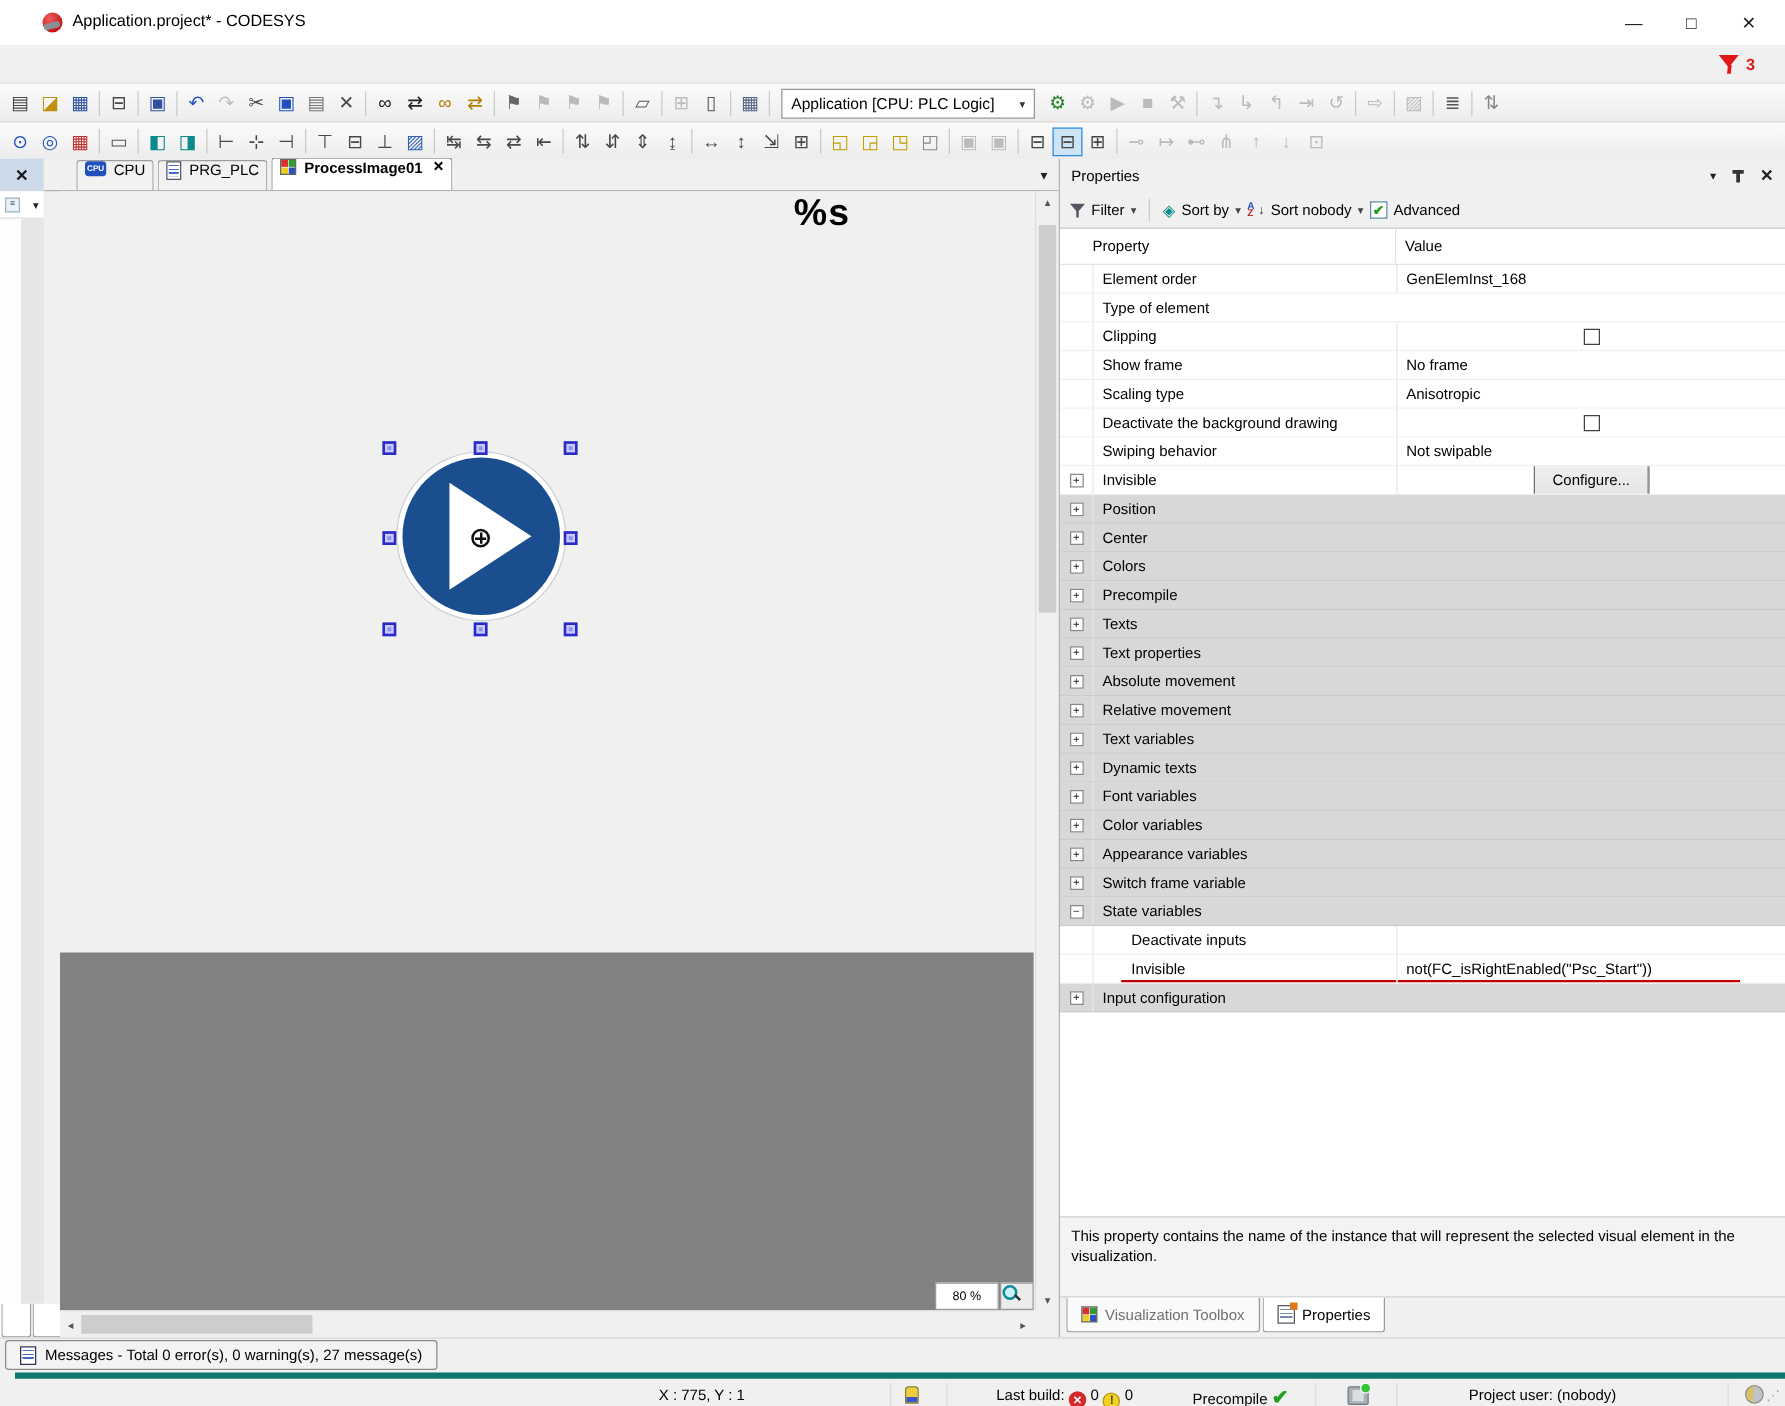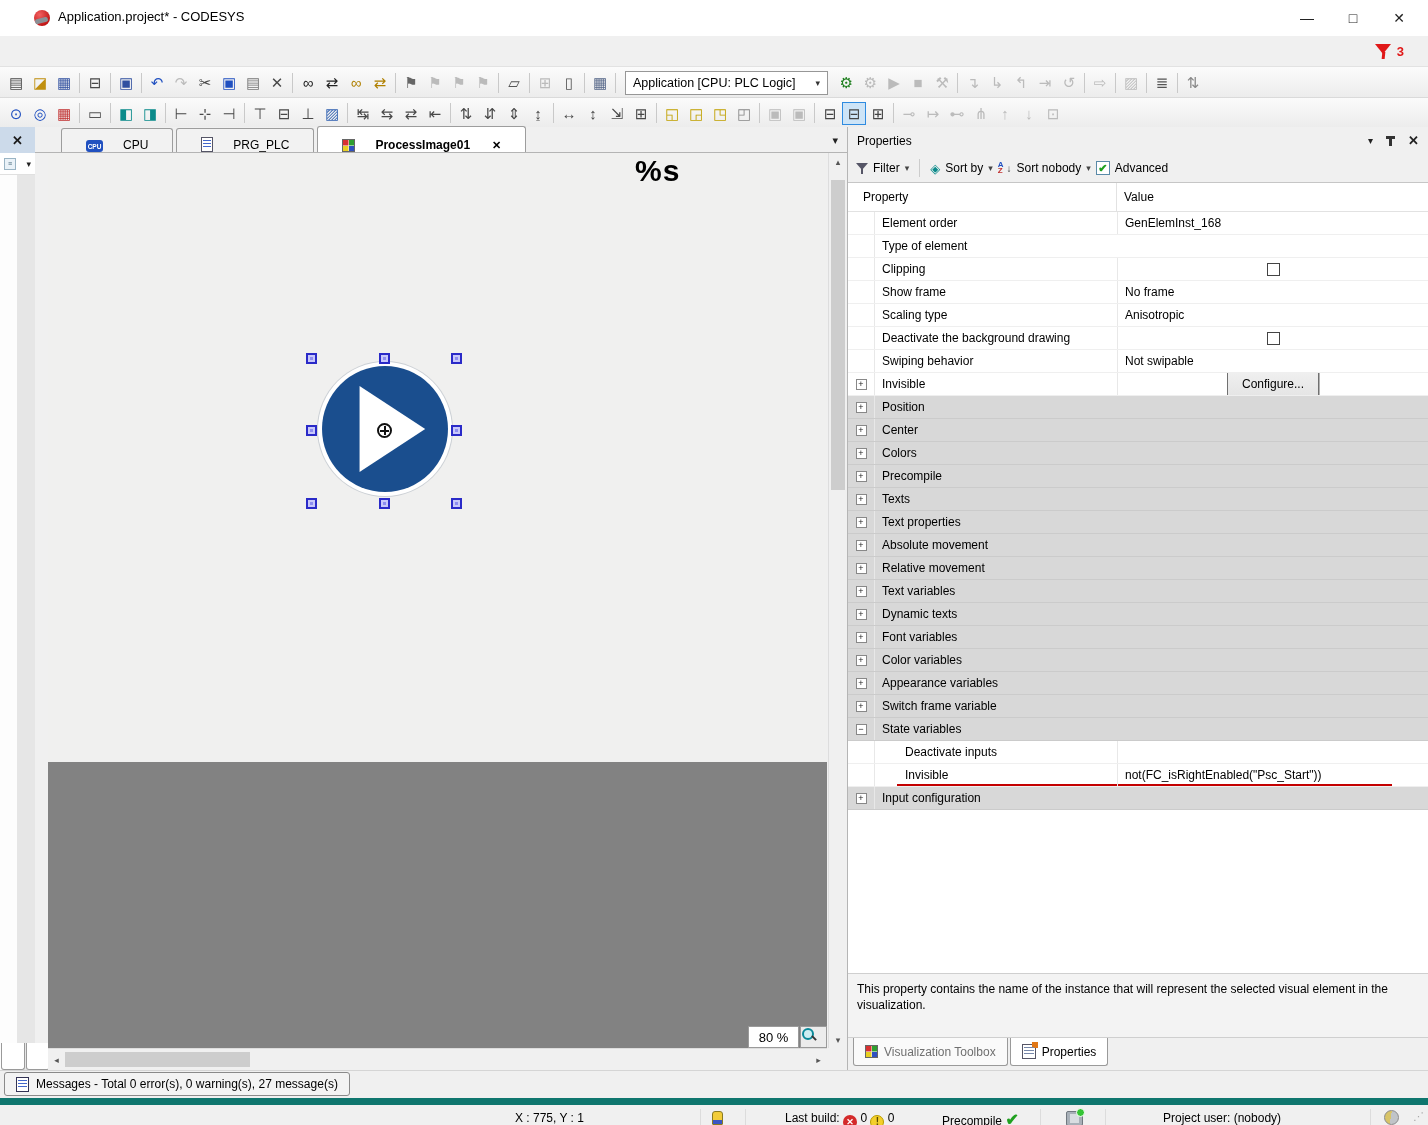--- a/index.html
+++ b/index.html
@@ -44,21 +44,21 @@
   .ls-dd{position:absolute;top:26px;left:0;right:0;height:22px;background:#fff;border-bottom:1px solid #e0e0e0;display:flex;align-items:center;justify-content:space-between;padding:0 4px;box-sizing:border-box}
   .ls-eq{width:10px;height:10px;border:1px solid #9ab4c4;background:#eaf2f8;color:#467;font-size:7px;line-height:9px;text-align:center}
   .ls-dd-arrow{font-size:9px;color:#222}
   .ls-tabs{position:absolute;bottom:0;left:1px;display:flex;gap:1px}
   .ls-tab{width:22px;height:26px;border:1px solid #9a9a9a;border-top:none;border-radius:0 0 3px 3px;background:#fff;font-size:10px;color:#333;display:flex;align-items:center;justify-content:center}
   
   .editor{position:absolute;left:35px;right:581px;top:0;bottom:0}
   .tabbar{position:absolute;left:0;right:0;top:0;height:26px;background:#f0f0f0;border-bottom:1px solid #b4b4b4;box-sizing:border-box}
   .tb-dd{position:absolute;right:9px;top:7px;font-size:11px;color:#222}
   .etabs{position:absolute;left:26px;top:0;bottom:0;display:flex;align-items:flex-end}
-  .etab{display:flex;align-items:flex-end;gap:20px;height:23px;padding:0 24px;background:#f2f2f2;border:1px solid #9d9d9d;border-bottom:none;border-radius:3px 3px 0 0;margin-right:3px;font-size:12px}
+  .etab{display:flex;align-items:flex-start;gap:6px;height:23px;padding:0 6px;background:#f2f2f2;border:1px solid #9d9d9d;border-bottom:none;border-radius:3px 3px 0 0;margin-right:3px;font-size:12px}
   .etab.active{background:#fff;font-weight:bold;height:25px}
   .tab-close{font-size:11px;font-weight:bold;margin-left:2px;display:none}
   .etab.closable .tab-close{display:inline}
   .tab-icon{display:inline-block}
   .etab.icon-cpu .tab-icon{width:17px;height:12px;background:#2050c0;border-radius:3px;position:relative}
   .etab.icon-cpu .tab-icon::after{content:'CPU';position:absolute;inset:0;display:flex;align-items:center;justify-content:center;font-size:6.5px;font-weight:bold;color:#fff}
   .etab.icon-pou .tab-icon{width:10px;height:13px;background:#fff;border:1px solid #556;position:relative}
   .etab.icon-pou .tab-icon::after{content:'';position:absolute;left:1px;top:2px;right:1px;height:9px;background:repeating-linear-gradient(#4468cc 0 1px,transparent 1px 3px)}
   .etab.icon-visu .tab-icon{width:13px;height:13px;border:1px solid #666;box-sizing:border-box;
      background:linear-gradient(#d83030,#d83030) 0 0/50% 50% no-repeat,
@@ -67,21 +67,21 @@
                 linear-gradient(#3050c0,#3050c0) 100% 100%/50% 50% no-repeat,#fff}
   .canvas{position:absolute;left:13px;top:26px;right:20px;bottom:22px;background:#f0f0ef;overflow:hidden}
   .canvas-dark{position:absolute;left:0;right:0;top:609px;bottom:0;background:#828282}
   .placeholder{position:absolute;left:587px;top:1px;font-size:30px;font-weight:bold;letter-spacing:1px;color:#000}
   .visu-button{position:absolute;left:270px;top:209px;width:134px;height:134px;border-radius:50%;background:#fff;box-shadow:0 0 0 1px rgba(150,160,175,.4)}
   .visu-button::before{content:'';position:absolute;inset:4px;border-radius:50%;background:#1a4e8e}
   .visu-button::after{content:'';position:absolute;inset:0;background:#fff;clip-path:polygon(31% 18%,31% 82%,80% 50%)}
   .handle{position:absolute;width:11px;height:11px;box-sizing:border-box;background:#8d8df0;border:2px solid #2a2ac8;box-shadow:inset 0 0 0 2px #c8c8fa}
   .crosshair{position:absolute;left:329px;top:270px;width:15px;height:15px;box-sizing:border-box;border-radius:50%;border:2px solid #111;
      background:linear-gradient(#111,#111) 50% 50%/2px 9px no-repeat,linear-gradient(#111,#111) 50% 50%/9px 2px no-repeat,#fff}
-  .zoom-box{position:absolute;right:28px;bottom:0;width:51px;height:22px;background:#fff;border:1px solid #9a9a9a;box-sizing:border-box;display:flex;align-items:center;justify-content:center;font-size:13px}
+  .zoom-box{position:absolute;right:28px;bottom:0;width:51px;height:22px;background:#fff;border:1px solid #9a9a9a;box-sizing:border-box;display:flex;align-items:center;justify-content:center;font-size:10px}
   .zoom-btn{position:absolute;right:0;bottom:0;width:27px;height:22px;background:#ececec;border:1px solid #9a9a9a;box-sizing:border-box}
   .mag{position:relative;width:15px;height:15px;margin:2px auto}
   .mag::before{content:'';position:absolute;left:1px;top:1px;width:8px;height:8px;border:2px solid #0a8a9a;border-radius:50%;background:#cdeef2}
   .mag::after{content:'';position:absolute;left:10px;top:10px;width:6px;height:2px;background:#333;transform:rotate(45deg)}
   
   .vscroll{position:absolute;right:0;top:26px;bottom:22px;width:19px;background:#f0f0f0;border-left:1px solid #ddd;box-sizing:border-box}
   .vs-arrow{position:absolute;left:0;right:0;height:17px;display:flex;align-items:center;justify-content:center;font-size:9px;color:#555;background:#f0f0f0}
   .vs-thumb{position:absolute;left:2px;right:2px;top:27px;height:310px;background:#cdcdcd}
   .hscroll{position:absolute;left:13px;right:20px;bottom:0;height:22px;background:#f0f0f0;border-top:1px solid #ddd;box-sizing:border-box}
   .hs-arrow{position:absolute;top:0;bottom:0;width:17px;display:flex;align-items:center;justify-content:center;font-size:9px;color:#555}
@@ -102,21 +102,21 @@
   .mini-funnel{position:relative;width:12px;height:13px}
   .mini-funnel::before{content:'';position:absolute;left:0;top:1px;border-left:6px solid transparent;border-right:6px solid transparent;border-top:7px solid #556}
   .mini-funnel::after{content:'';position:absolute;left:5px;top:7px;width:2px;height:5px;background:#556}
   .sortby-icon{color:#0a8a8a;font-size:13px}
   .sortorder-icon{display:inline-flex;flex-direction:column;line-height:6px;font-size:8px;font-weight:bold}
   .sortorder-icon::before{content:'A';color:#2050c0}
   .sortorder-icon::after{content:'Z';color:#c03030}
   .so-arrow{font-size:10px;color:#333;margin-left:-2px}
   .adv-check{width:14px;height:14px;border:1px solid #5a8aa8;background:#fff;display:flex;align-items:center;justify-content:center;color:#1fa01f;font-size:11px;font-weight:bold;box-sizing:border-box}
   .p-colhead{position:absolute;top:55px;left:0;right:0;height:30px;background:#fff;border-top:1px solid #c6c6c6;border-bottom:1px solid #e2e2e2;box-sizing:border-box;display:flex;align-items:center}
-  .col-p{width:268px;padding-left:15px;box-sizing:border-box}
+  .col-p{width:268px;padding-left:26px;box-sizing:border-box}
   .col-v{padding-left:7px;border-left:1px solid #e2e2e2;align-self:stretch;display:flex;align-items:center;flex:1}
   .p-grid{position:absolute;top:85px;left:0;right:0;height:598px;background:#fff}
   .p-fill{position:absolute;top:683px;left:0;right:0;height:163px;background:#fff}
   .prow{display:flex;height:23px;box-sizing:border-box;border-bottom:1px solid #efefef;background:#fff;align-items:stretch}
   .prow.group{background:#d8d8d8;border-bottom:1px solid #cbcbcb}
   .c-exp{width:26px;display:flex;align-items:center;justify-content:center;border-right:1px solid #e8e8e8}
   .expbox{width:11px;height:11px;box-sizing:border-box;border:1px solid #888;background:#fff;font-size:9px;line-height:8px;text-align:center;color:#222}
   .expbox:empty{visibility:hidden}
   .c-prop{width:242px;display:flex;align-items:center;padding-left:7px;box-sizing:border-box;position:relative;white-space:nowrap;overflow:hidden}
   .prow.indent .c-prop{padding-left:30px}
@@ -143,21 +143,21 @@
                 linear-gradient(#e8cf20,#e8cf20) 0 100%/50% 50% no-repeat,
                 linear-gradient(#3050c0,#3050c0) 100% 100%/50% 50% no-repeat,#fff}
   .btab.icon-props .tab-icon{width:12px;height:13px;background:#fff;border:1px solid #556;position:relative}
   .btab.icon-props .tab-icon::after{content:'';position:absolute;left:1px;top:2px;right:1px;height:8px;background:repeating-linear-gradient(#7788aa 0 1px,transparent 1px 3px)}
   .btab.icon-props .tab-icon::before{content:'';position:absolute;right:-3px;top:-3px;width:6px;height:6px;background:#e07818}
   
   .msgbar{position:absolute;left:0;right:0;bottom:27px;height:28px;background:#f0f0f0;border-top:1px solid #d5d5d5;box-sizing:border-box}
   .msgtab{position:absolute;left:4px;top:1px;height:24px;display:flex;align-items:center;gap:7px;padding:0 11px;border:1px solid #8a8a8a;border-radius:3px;background:#f3f3f3;font-size:12px;box-sizing:border-box}
   .icon-doc{width:11px;height:13px;background:#fff;border:1px solid #335;position:relative}
   .icon-doc::after{content:'';position:absolute;left:1px;top:2px;right:1px;height:8px;background:repeating-linear-gradient(#4468cc 0 1px,transparent 1px 3px)}
-  .statusbar{position:absolute;left:0;right:0;bottom:0;height:27px;background:#f0f0f0;border-top:7px solid #0f766e;box-sizing:border-box;font-size:12px}
+  .statusbar{position:absolute;left:12px;right:0;bottom:0;height:27px;background:#f0f0f0;border-top:5px solid #0f766e;box-sizing:border-box;font-size:12px}
   .sb-item{position:absolute;top:6px;white-space:nowrap}
   .sb-sep{position:absolute;top:4px;width:1px;height:18px;background:#dcdcdc}
   .badge-err{display:inline-flex;width:14px;height:14px;border-radius:50%;background:#d42a2a;color:#fff;font-size:9px;font-weight:bold;align-items:center;justify-content:center;vertical-align:-3px}
   .badge-warn{display:inline-flex;width:14px;height:14px;border-radius:50%;background:#f3cf2a;border:1px solid #b89b00;box-sizing:border-box;color:#5a4a00;font-size:10px;font-weight:bold;align-items:center;justify-content:center;vertical-align:-3px}
   .sb-check{color:#1fa01f;font-weight:bold;font-size:16px}
   .db-icon{display:inline-block;width:11px;height:14px;border-radius:3px 3px 1px 1px;background:linear-gradient(#f2cc3a 0 8px,#3a56c4 8px);border:1px solid #8a7a20;box-sizing:border-box}
   .gw-icon{display:inline-block;width:15px;height:13px;background:#a8b0b8;border:1px solid #70787f;border-radius:2px;position:relative}
   .gw-icon::before{content:'';position:absolute;inset:2px 3px;background:#d9dde1}
   .gw-icon::after{content:'';position:absolute;right:-3px;top:-4px;width:7px;height:7px;border-radius:50%;background:#35c435;border:1px solid #fff}
   .globe-icon{display:inline-block;width:15px;height:15px;border-radius:50%;border:1px solid #8a8a8a;box-sizing:border-box;background:linear-gradient(100deg,#d8c468 45%,#c0c4c8 45%)}

